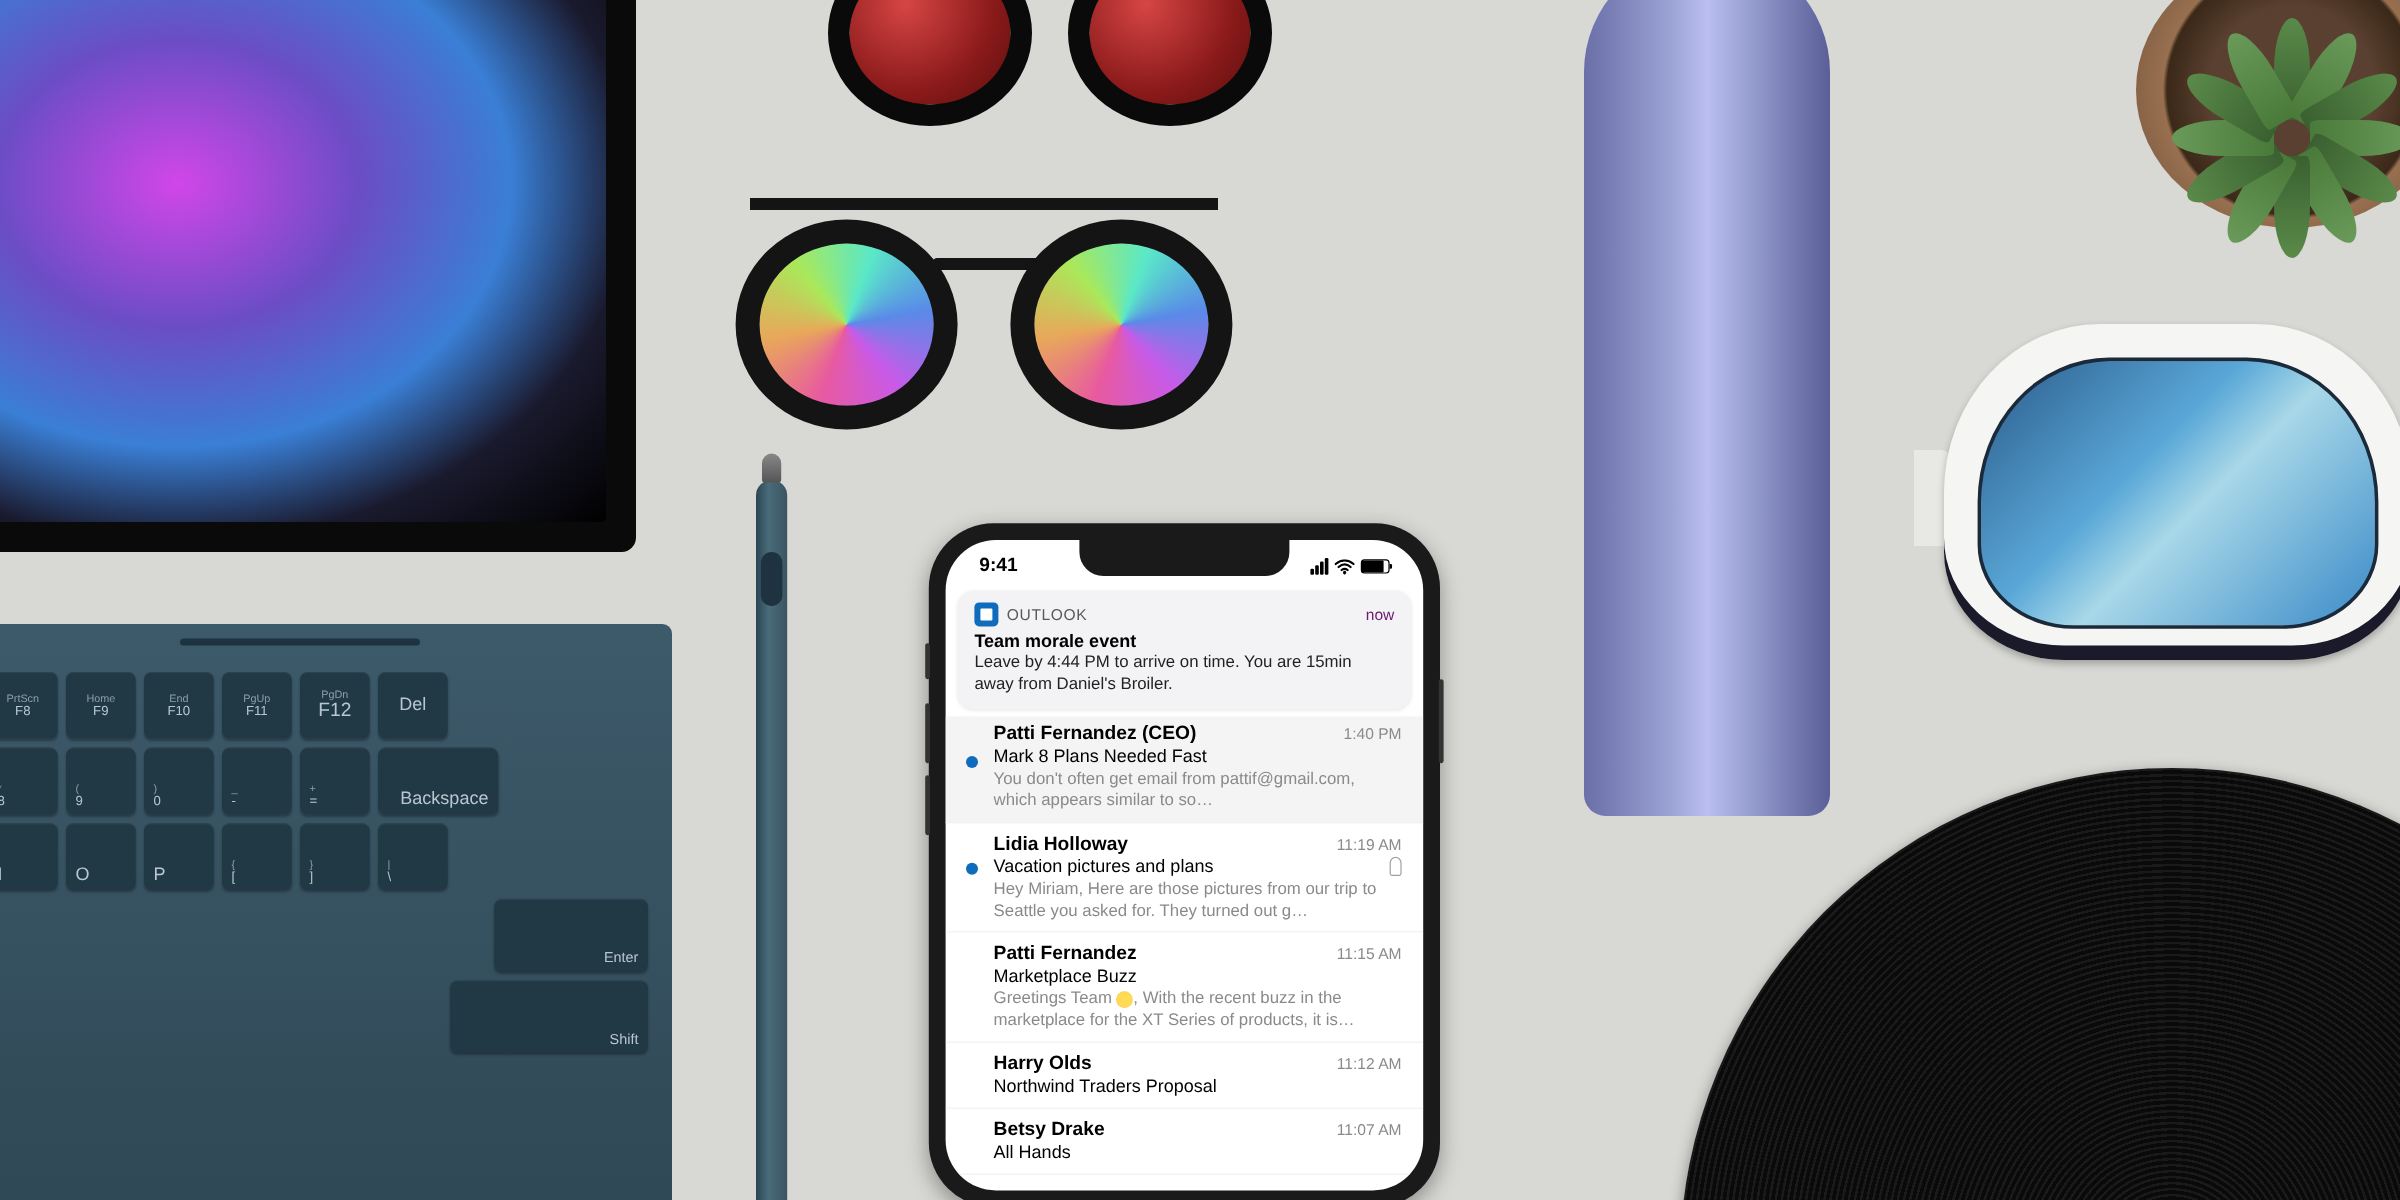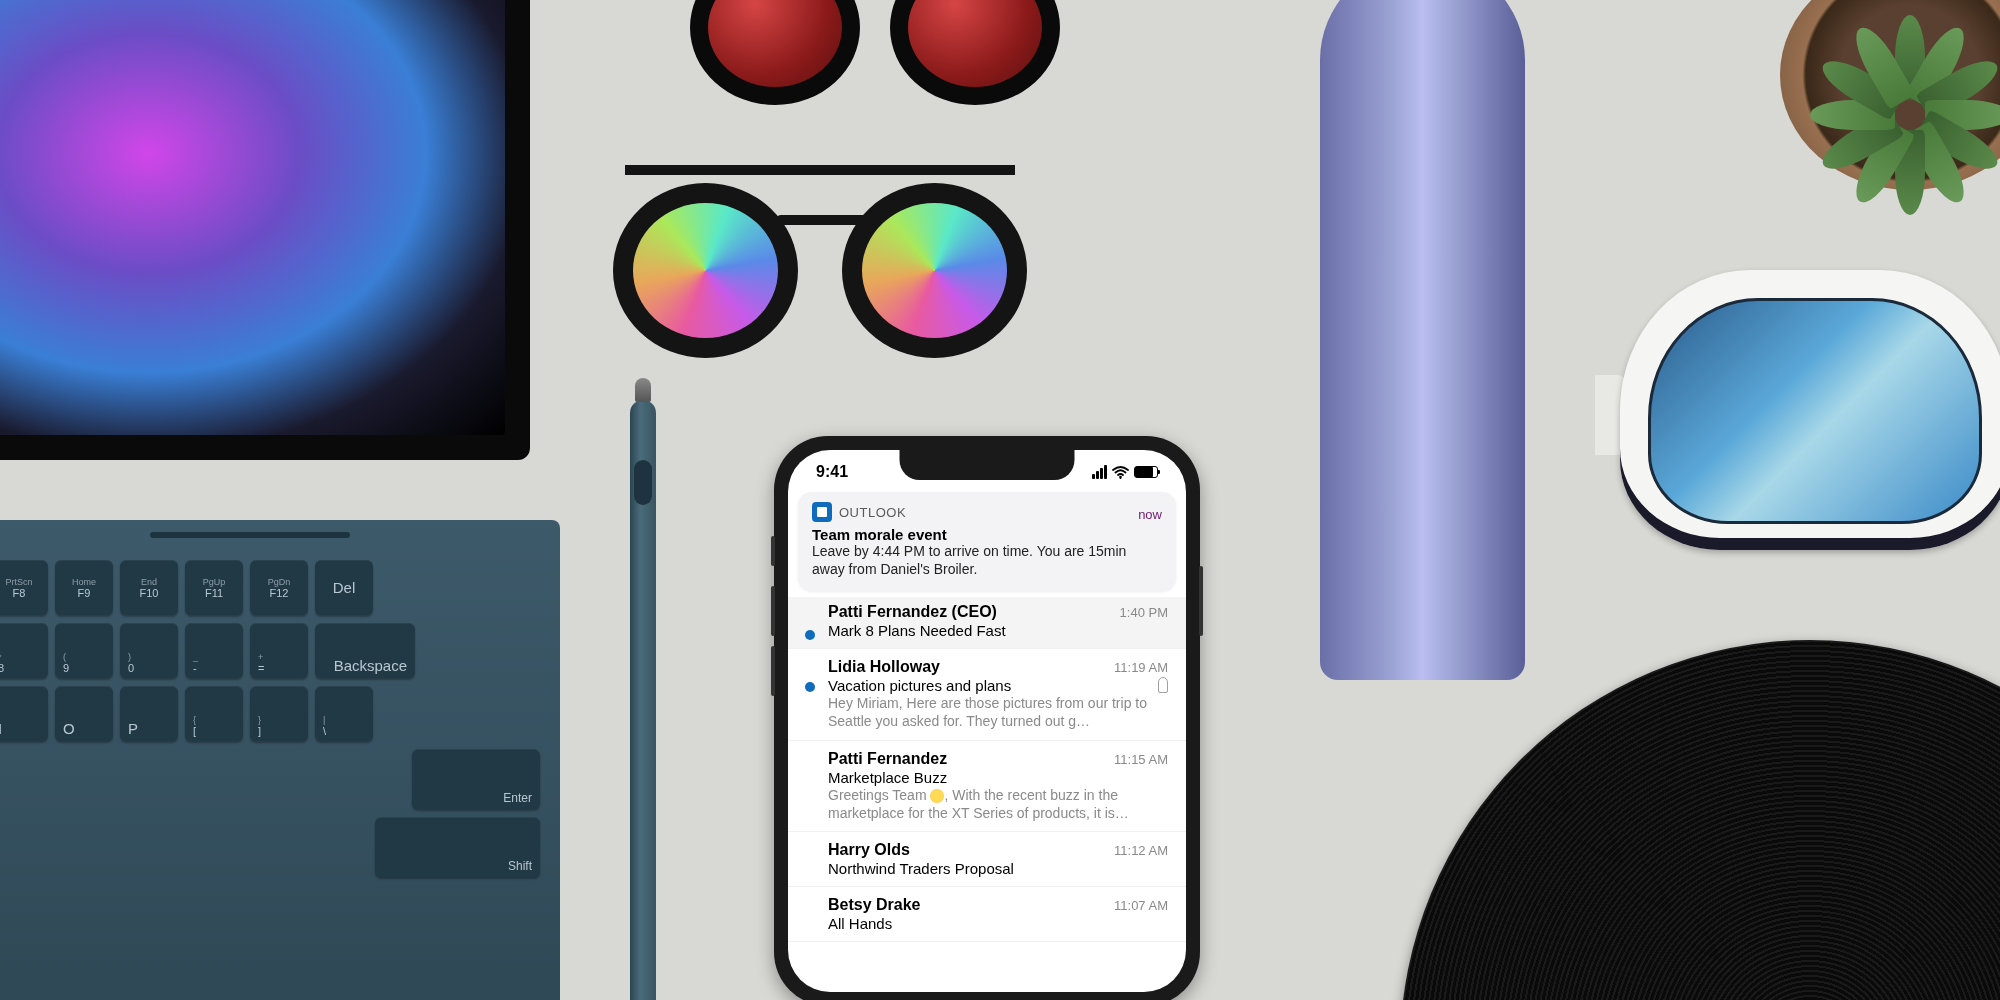--- a/index.html
+++ b/index.html
@@ -299,21 +299,21 @@
 
     .notification {
       margin: 6px 10px 0;
       background: #f3f3f5;
       border-radius: 14px;
       padding: 10px 14px 12px;
       box-shadow: 0 1px 3px rgba(0,0,0,0.08);
     }
     .notif-head {
       display: flex;
-      align-items: flex-end;
+      align-items: center;
       justify-content: space-between;
       margin-bottom: 4px;
     }
     .notif-app { display: flex; align-items: center; gap: 7px; }
     .outlook-icon {
       width: 20px; height: 20px; background: #0f6cbd; border-radius: 4px;
       display: flex; align-items: center; justify-content: center;
     }
     .outlook-icon-inner { width: 10px; height: 10px; background:#fff; border-radius: 1px; }
     .notif-app-name { font-size: 13px; letter-spacing: 0.5px; color: #5a5a5a; }
@@ -378,21 +378,21 @@
         <div class="key fn">
           <span class="small">End</span>
           <span class="main" style="font-size:11px">F10</span>
         </div>
         <div class="key fn">
           <span class="small">PgUp</span>
           <span class="main" style="font-size:11px">F11</span>
         </div>
         <div class="key fn">
           <span class="small">PgDn</span>
-          <span class="main" style="font-size:11px">F12</span>
+          <span class="main" style="font-size:16px">F12</span>
         </div>
         <div class="key fn">
           <span class="main">Del</span>
         </div>
       </div>
       <div class="key-row">
         <div class="key std">
           <span class="small">*</span>
           <span class="main" style="font-size:11px">8</span>
         </div>
@@ -538,20 +538,21 @@
     <div class="email-list" id="emails">
         <div class="email-item first">
           <div class="unread-dot"></div>
           <div class="email-row1">
             <span class="sender">Patti Fernandez (CEO)</span>
             <span class="email-time">1:40 PM</span>
           </div>
           <div class="subject-row">
             <span class="subject">Mark 8 Plans Needed Fast</span>
           </div>
+          <div class="preview">You don't often get email from pattif@gmail.com, which appears similar to so…</div>
         </div>
         <div class="email-item">
           <div class="unread-dot"></div>
           <div class="email-row1">
             <span class="sender">Lidia Holloway</span>
             <span class="email-time">11:19 AM</span>
           </div>
           <div class="subject-row">
             <span class="subject">Vacation pictures and plans</span>
             <span class="attachment-icon"></span>

